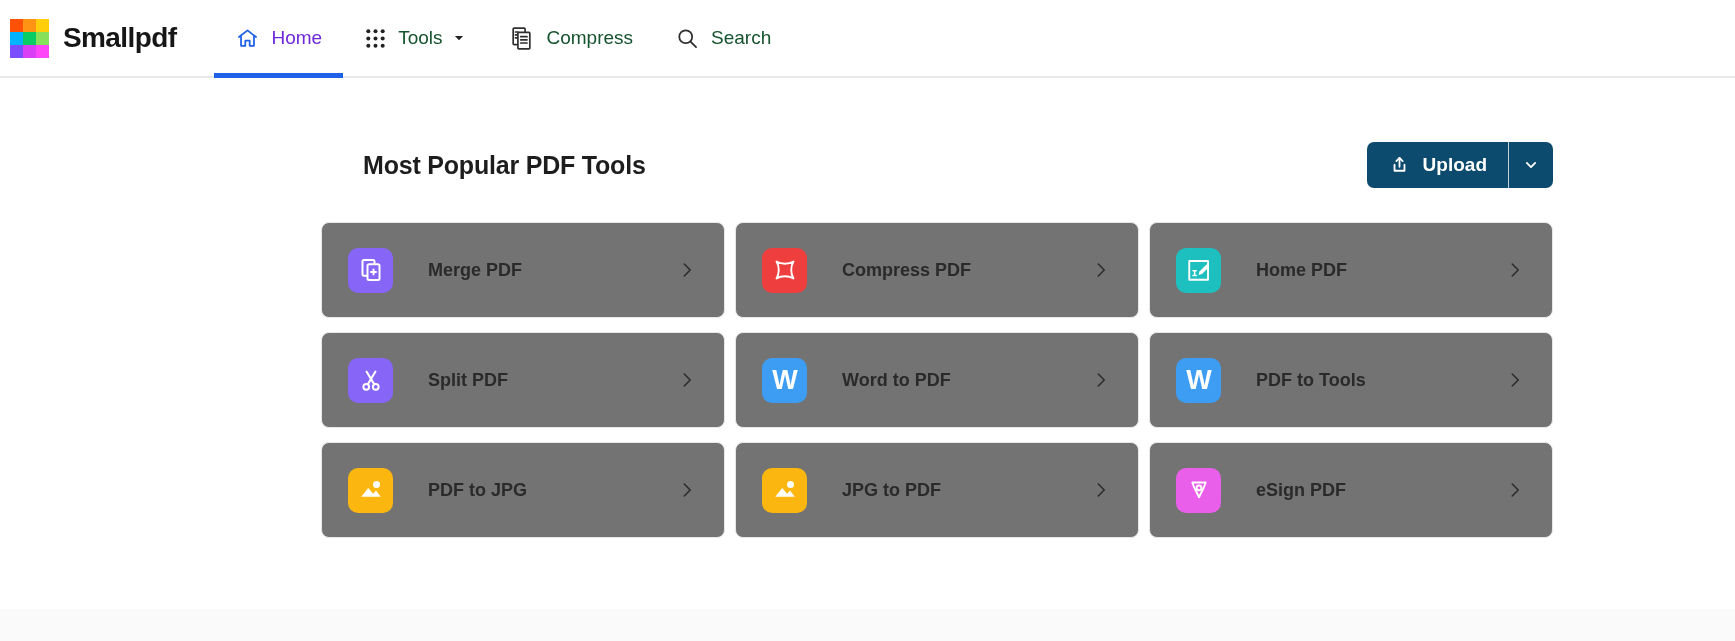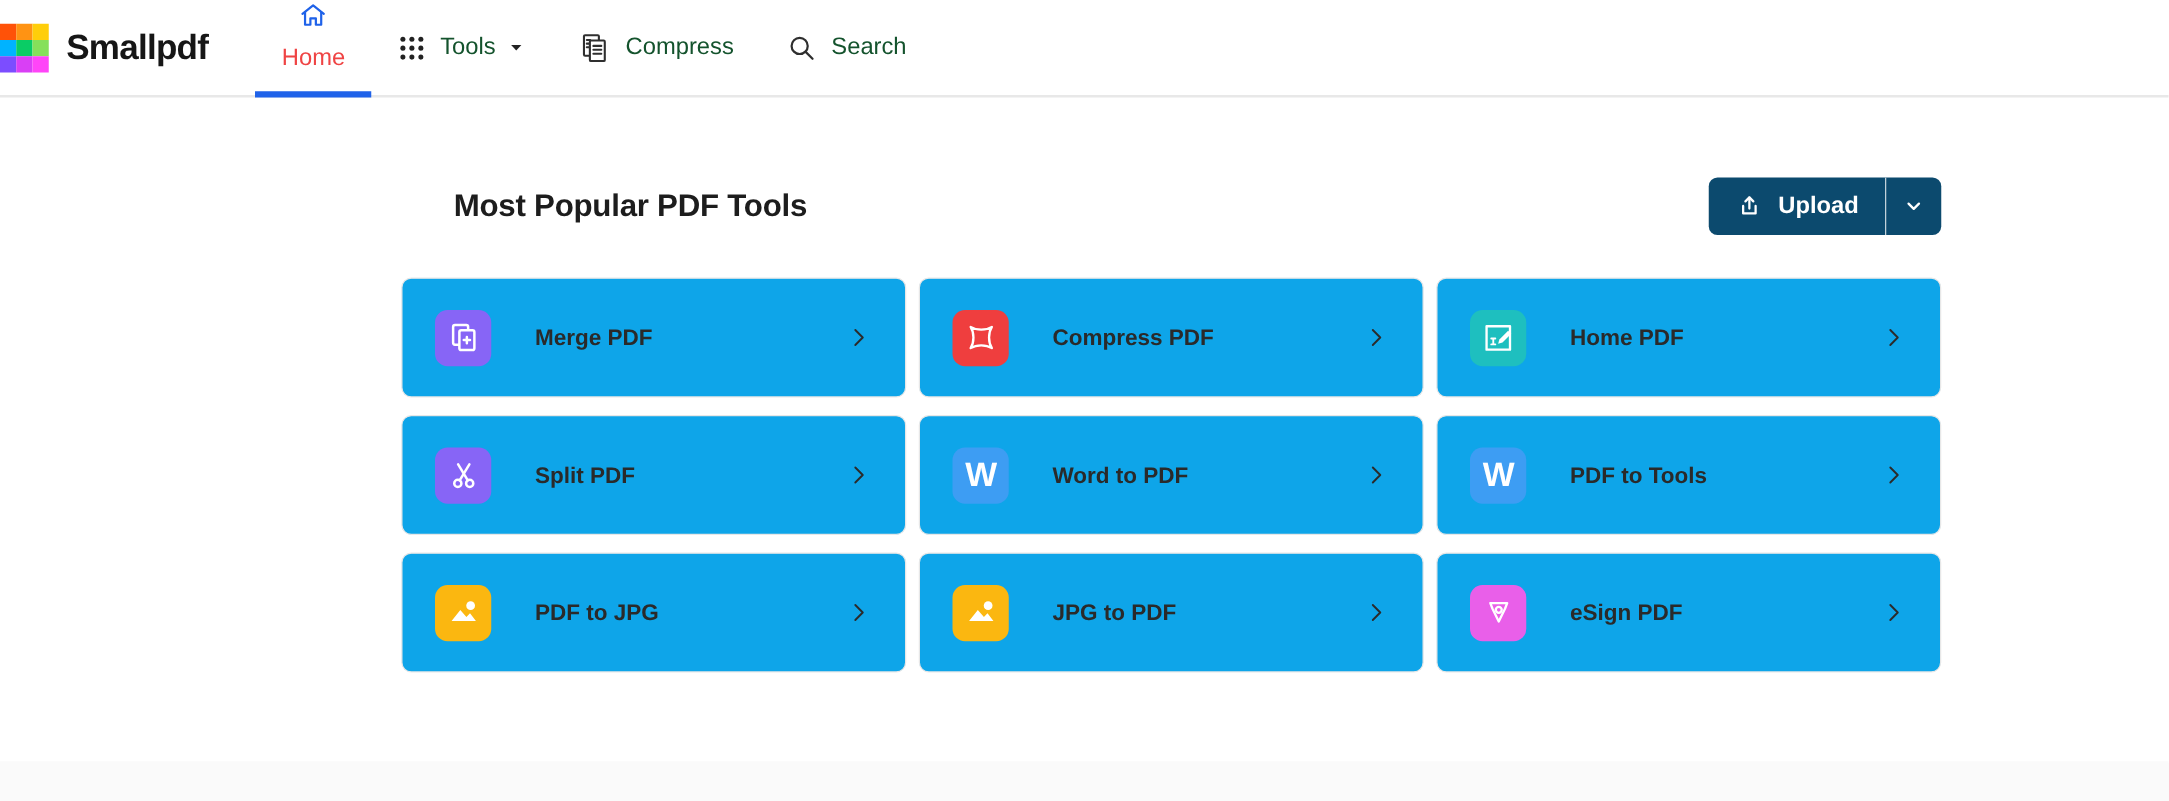--- a/index.html
+++ b/index.html
@@ -10,37 +10,38 @@
     font-family:"Liberation Sans", sans-serif;
     color:#2b2b2b;
     position:relative;
   }
 
   
   .navbar {
     height:78px; background:#fff;
     border-bottom:2px solid #e8e8e8;
     display:flex; align-items:stretch;
+    padding-left:10px;
   }
   .logo-wrap { display:flex; align-items:center; gap:14px; padding-right:26px; cursor:pointer; }
   .logo-grid {
     width:39px; height:39px; display:grid;
     grid-template-columns:repeat(3,1fr); grid-template-rows:repeat(3,1fr);
   }
   .logo-grid i { display:block; }
   .brand-name { font-size:28px; font-weight:bold; letter-spacing:-0.6px; color:#161616; }
 
   .nav-items { display:flex; align-items:stretch; margin-left:12px; }
   .nav-item {
     display:flex; align-items:center; gap:11px;
     padding:0 21px; font-size:19px; color:#14532d;
     position:relative; cursor:pointer; white-space:nowrap;
   }
   .nav-item svg { display:block; }
-  .nav-item.active { color:#ef4444;flex-direction:column; }
+  .nav-item.active { color:#6d28d9; }
   .nav-item.active .underline {
     position:absolute; left:0; right:0; bottom:-2px; height:5px; background:#1f62e9;
   }
   .caret { margin-left:-1px; }
 
   
   .container { width:1232px; margin-left:321px; }
   .header-row {
     margin-top:64px; height:46px;
     display:flex; align-items:center; justify-content:space-between;margin-left:34px;
@@ -60,21 +61,21 @@
   }
   .upload-caret { width:44px; display:flex; align-items:center; justify-content:center; }
 
   
   .tool-grid {
     margin-top:34px;
     display:grid; grid-template-columns:repeat(3, 1fr);
     column-gap:10px; row-gap:14px;
   }
   .card {
-    height:96px; background:#0ea5e9;
+    height:96px; background:#737373;
     border:1px solid #e7e7e7; border-radius:8px;
     display:flex; align-items:center;
     padding:16px 26px; cursor:pointer;
   }
   .tile {
     width:45px; height:45px; border-radius:10px; flex-shrink:0;
     display:flex; align-items:center; justify-content:center;
   }
   .tile svg { display:block; }
   .tile .w-glyph {

